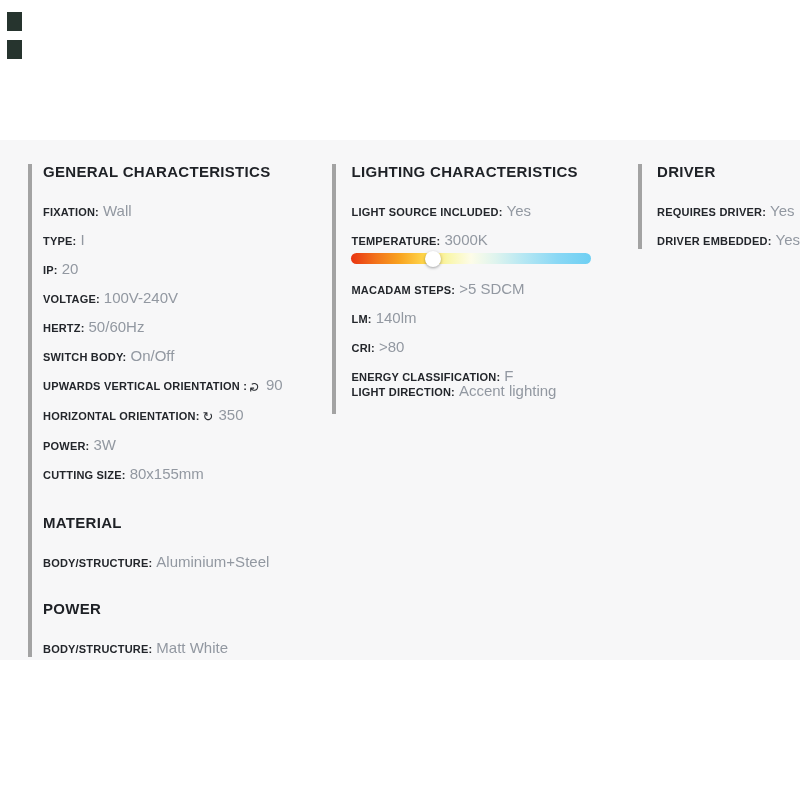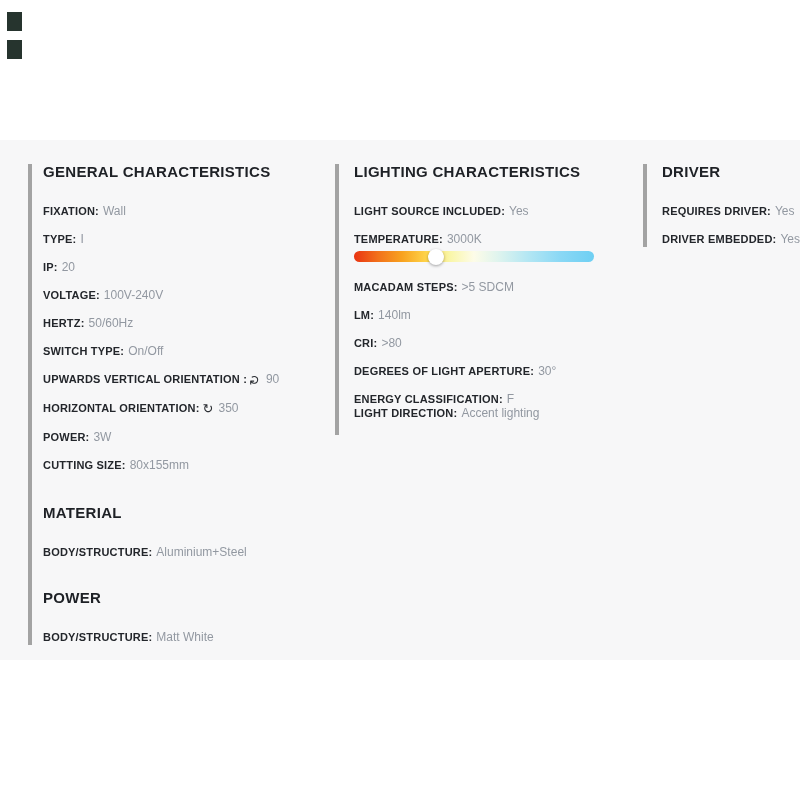--- a/index.html
+++ b/index.html
@@ -68,21 +68,21 @@
     white-space: nowrap;
   }
   .spec-row.last { margin-bottom: 2px; }
   .spec-label {
     font-weight: bold;
     color: #23262b;
     letter-spacing: 0.2px;
   }
   .spec-value {
     color: #9298a1;
-    font-size: 12px;
+    font-size: 15px;
     margin-left: 4px;
   }
 
   
   .rot-icon {
     display: inline-block;
     font-size: 13px;
     line-height: 12px;
     color: #2b2e33;
     margin: 0 1px 0 3px;
@@ -135,21 +135,21 @@
       <div class="spec-row">
         <span class="spec-label">IP:</span><span class="spec-value">20</span>
       </div>
       <div class="spec-row">
         <span class="spec-label">VOLTAGE:</span><span class="spec-value">100V-240V</span>
       </div>
       <div class="spec-row">
         <span class="spec-label">HERTZ:</span><span class="spec-value">50/60Hz</span>
       </div>
       <div class="spec-row">
-        <span class="spec-label">SWITCH TYPE:</span><span class="spec-value">On/Off</span>
+        <span class="spec-label">SWITCH BODY:</span><span class="spec-value">On/Off</span>
       </div>
       <div class="spec-row">
         <span class="spec-label">UPWARDS VERTICAL ORIENTATION :</span><span class="rot-icon rot-vert"></span><span class="spec-value">90</span>
       </div>
       <div class="spec-row">
         <span class="spec-label">HORIZONTAL ORIENTATION:</span><span class="rot-icon rot-horiz"></span><span class="spec-value">350</span>
       </div>
       <div class="spec-row">
         <span class="spec-label">POWER:</span><span class="spec-value">3W</span>
       </div>
@@ -183,23 +183,20 @@
       </div>
       <div class="spec-row">
         <span class="spec-label">MACADAM STEPS:</span><span class="spec-value">&gt;5 SDCM</span>
       </div>
       <div class="spec-row">
         <span class="spec-label">LM:</span><span class="spec-value">140lm</span>
       </div>
       <div class="spec-row">
         <span class="spec-label">CRI:</span><span class="spec-value">&gt;80</span>
       </div>
-      <div class="spec-row">
-        <span class="spec-label">DEGREES OF LIGHT APERTURE:</span><span class="spec-value">30°</span>
-      </div>
       <div class="spec-row last">
         <span class="spec-label">ENERGY CLASSIFICATION:</span><span class="spec-value">F</span>
       </div>
       <div class="spec-row">
         <span class="spec-label">LIGHT DIRECTION:</span><span class="spec-value">Accent lighting</span>
       </div>
     </div>
 
     <div class="col col-driver">
       <h2 class="col-title">DRIVER</h2>

